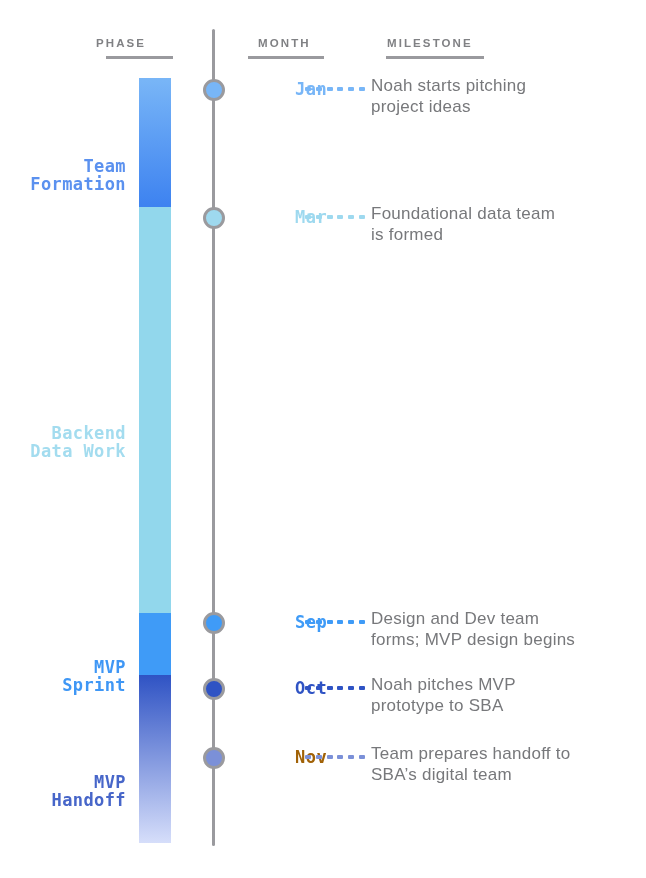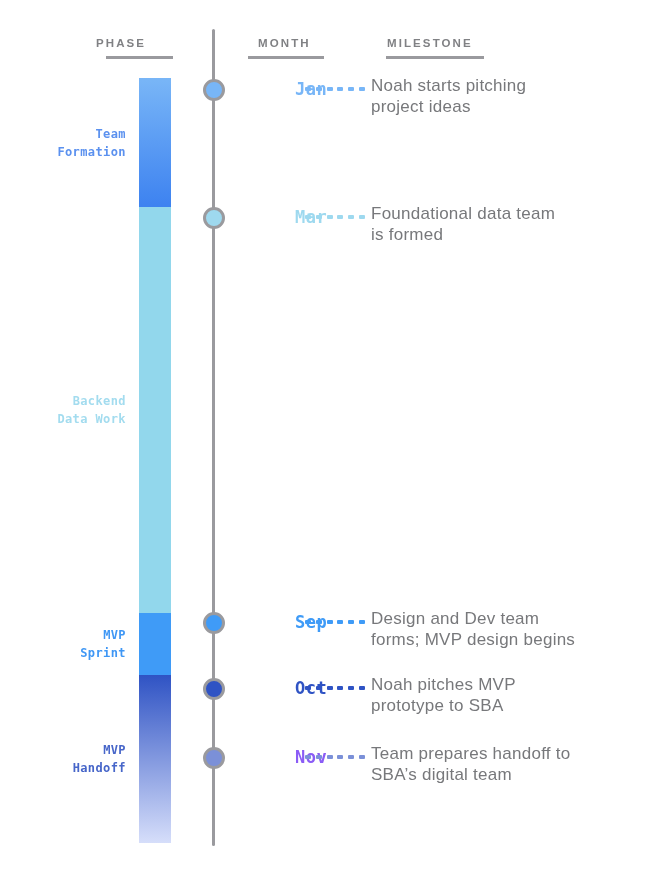--- a/index.html
+++ b/index.html
@@ -45,26 +45,27 @@
     width: 32px;
     height: 765px;
   }
   .phase-seg { position: absolute; left: 0; width: 32px; }
 
   
   .phase-label {
     position: absolute;
     text-align: right;
     font-family: "DejaVu Sans Mono", "Liberation Mono", monospace;
-    font-size: 12px;
+    font-size: 17px;
     font-weight: 700;
     line-height: 18px;
     letter-spacing: 0.4px;
     white-space: pre-line;
     right: 520px;
+    margin-top: 32px;
   }
 
   
   #axis-line {
     position: absolute;
     left: 212px;
     top: 29px;
     width: 3px;
     height: 817px;
     background: #9a9a9e;
@@ -208,21 +209,21 @@
         <i></i>
         <i></i>
         <i></i>
         <i></i>
       </div>
       <div class="ms-text">Noah pitches MVP
 prototype to SBA</div>
     </div>
     <div class="ms-row" style="top: 757px;">
       <div class="ms-dot" style="background: rgb(123, 144, 216);"></div>
-      <div class="ms-month" style="color: #8b5cf6;">Nov</div>
+      <div class="ms-month" style="color: #a16207;">Nov</div>
       <div class="ms-dots" style="color: rgb(123, 144, 216);">
         <i></i>
         <i></i>
         <i></i>
         <i></i>
         <i></i>
         <i></i>
       </div>
       <div class="ms-text">Team prepares handoff to
 SBA’s digital team</div>

